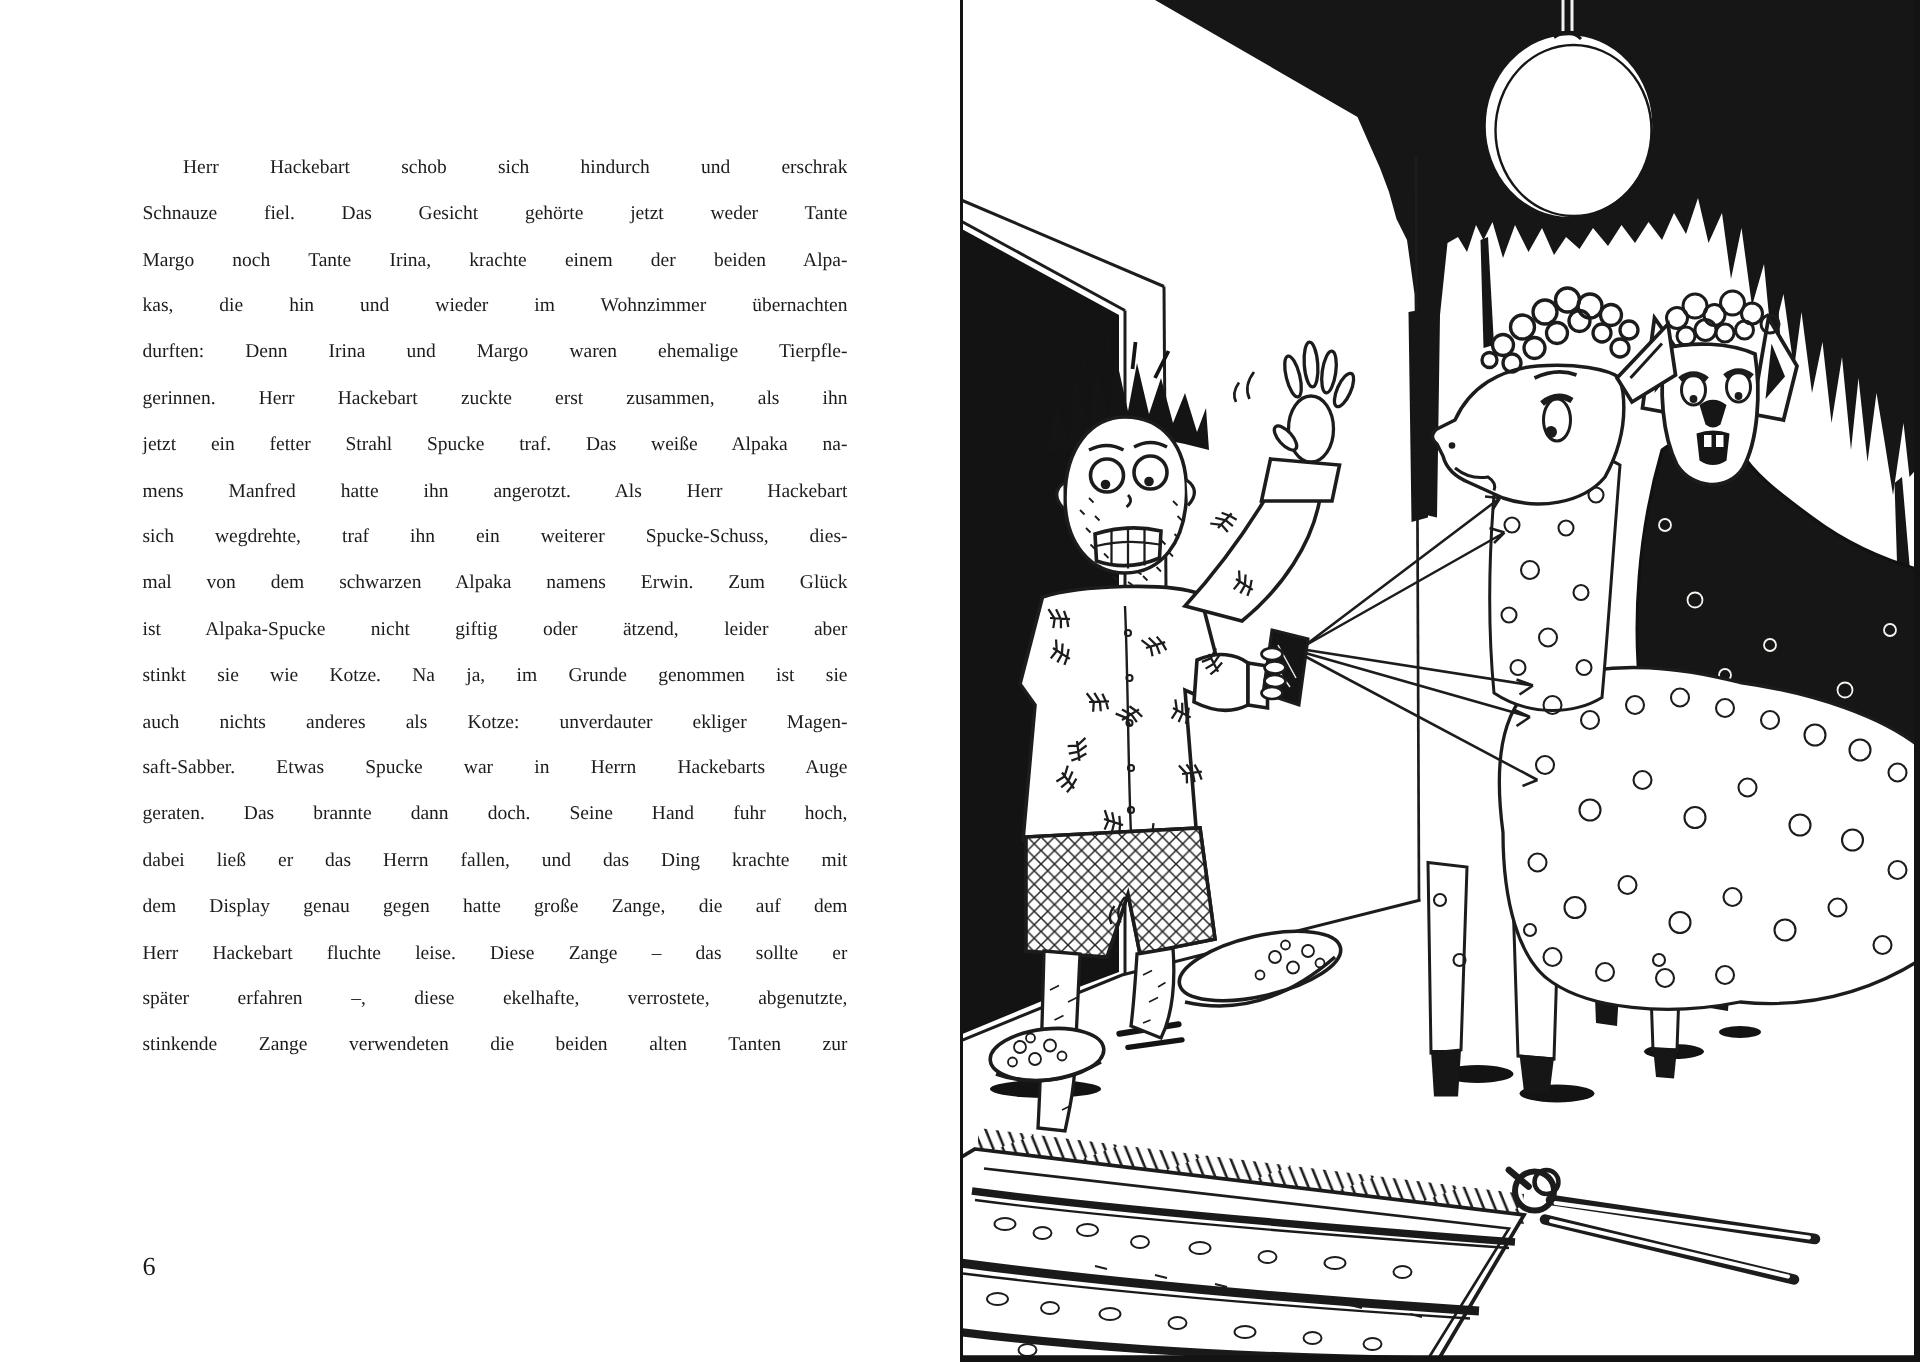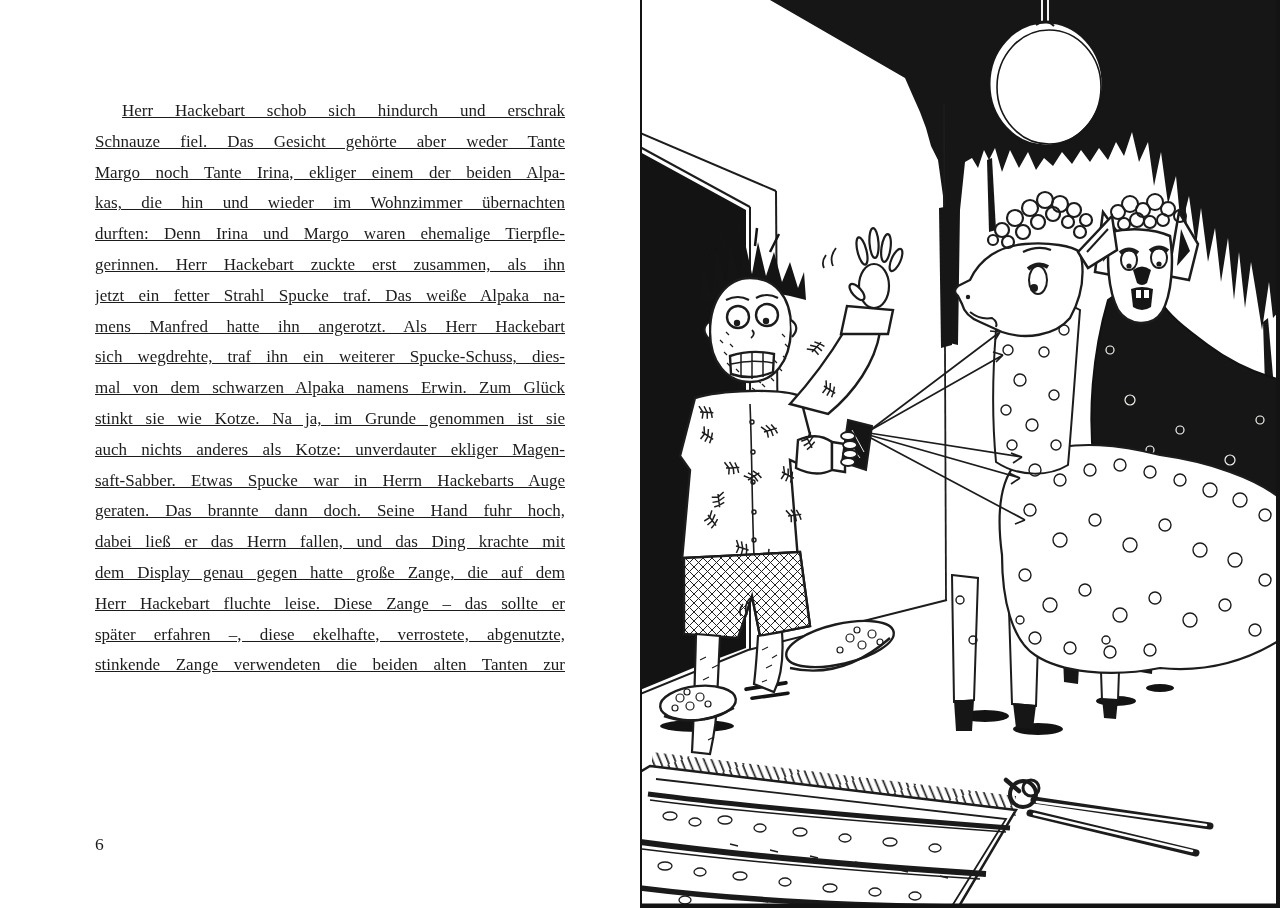--- a/index.html
+++ b/index.html
@@ -4,45 +4,46 @@
 <style>
   html,body{margin:0;padding:0;}
   body{
     width:1280px;height:908px;position:relative;background:#ffffff;
     font-family:"Liberation Serif","DejaVu Serif",serif;overflow:hidden;
   }
   .spread{position:absolute;inset:0;}
   .page-left{position:absolute;left:0;top:0;width:633px;height:908px;background:#fff;}
   .text-block{position:absolute;left:95px;top:96px;width:470px;color:#1c1c1c;}
   .line{
-    height:30.8px;line-height:30.8px;font-size:17px;
-    text-align:justify;text-align-last:justify;overflow:hidden;text-decoration:underline;
+    height:30.8px;line-height:30.8px;font-size:13px;
+    text-align:justify;text-align-last:justify;overflow:hidden;
   }
   .line:first-child{text-indent:27px;}
   .page-number{position:absolute;left:95px;top:834px;font-size:17.5px;color:#1c1c1c;}
   .page-right{position:absolute;left:640px;top:0;width:640px;height:908px;}
   svg{display:block;}
 </style>
 </head>
 <body>
 
 <div class="spread">
 
   <div class="page-left">
     <div class="text-block">
         <div class="line">Herr Hackebart schob sich hindurch und erschrak</div>
-        <div class="line">Schnauze fiel. Das Gesicht gehörte aber weder Tante</div>
-        <div class="line">Margo noch Tante Irina, ekliger einem der beiden Alpa-</div>
+        <div class="line">Schnauze fiel. Das Gesicht gehörte jetzt weder Tante</div>
+        <div class="line">Margo noch Tante Irina, krachte einem der beiden Alpa-</div>
         <div class="line">kas, die hin und wieder im Wohnzimmer übernachten</div>
         <div class="line">durften: Denn Irina und Margo waren ehemalige Tierpfle-</div>
         <div class="line">gerinnen. Herr Hackebart zuckte erst zusammen, als ihn</div>
         <div class="line">jetzt ein fetter Strahl Spucke traf. Das weiße Alpaka na-</div>
         <div class="line">mens Manfred hatte ihn angerotzt. Als Herr Hackebart</div>
         <div class="line">sich wegdrehte, traf ihn ein weiterer Spucke-Schuss, dies-</div>
         <div class="line">mal von dem schwarzen Alpaka namens Erwin. Zum Glück</div>
+        <div class="line">ist Alpaka-Spucke nicht giftig oder ätzend, leider aber</div>
         <div class="line">stinkt sie wie Kotze. Na ja, im Grunde genommen ist sie</div>
         <div class="line">auch nichts anderes als Kotze: unverdauter ekliger Magen-</div>
         <div class="line">saft-Sabber. Etwas Spucke war in Herrn Hackebarts Auge</div>
         <div class="line">geraten. Das brannte dann doch. Seine Hand fuhr hoch,</div>
         <div class="line">dabei ließ er das Herrn fallen, und das Ding krachte mit</div>
         <div class="line">dem Display genau gegen hatte große Zange, die auf dem</div>
         <div class="line">Herr Hackebart fluchte leise. Diese Zange – das sollte er</div>
         <div class="line">später erfahren –, diese ekelhafte, verrostete, abgenutzte,</div>
         <div class="line">stinkende Zange verwendeten die beiden alten Tanten zur</div>
       </div>

